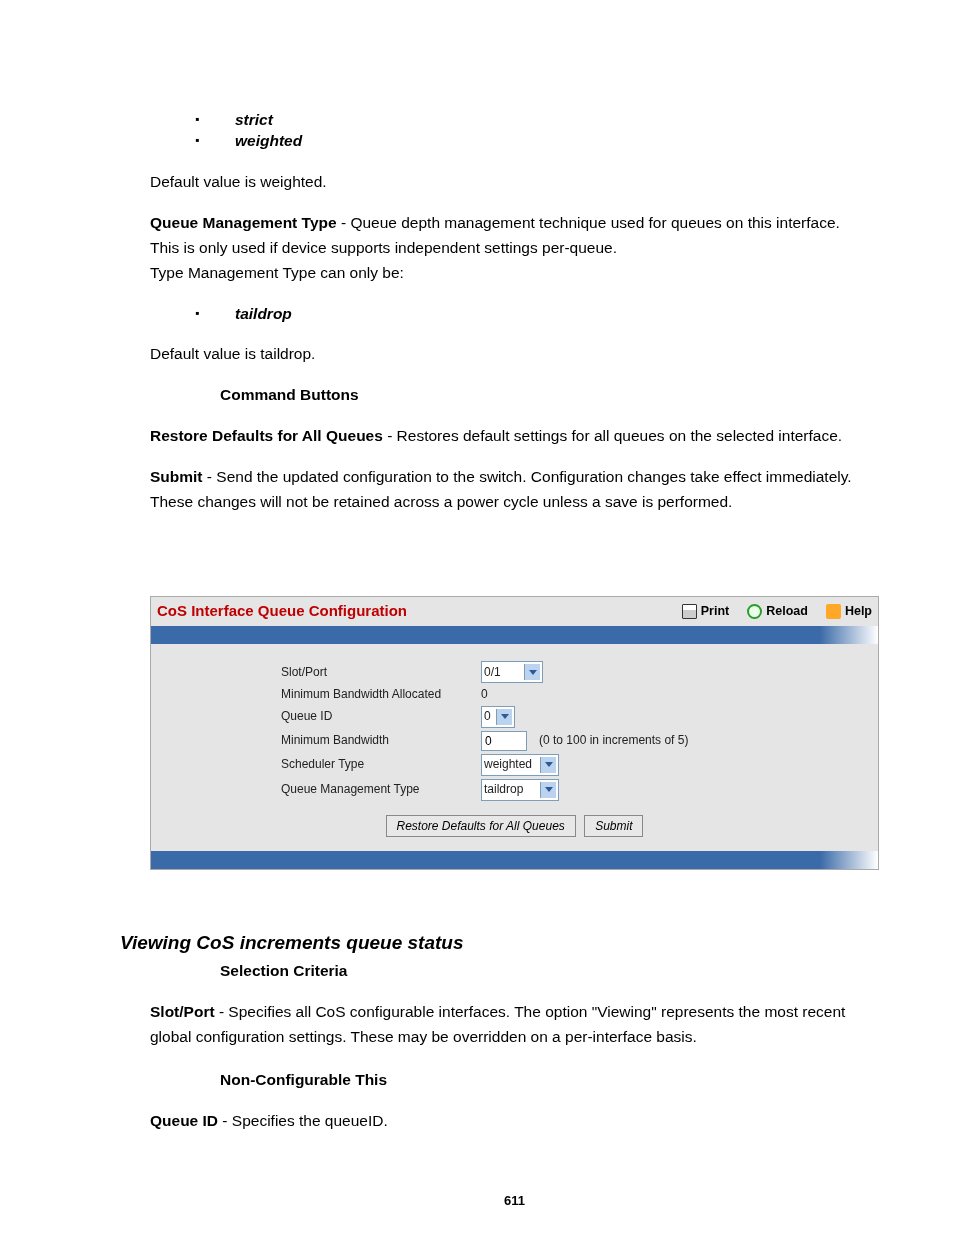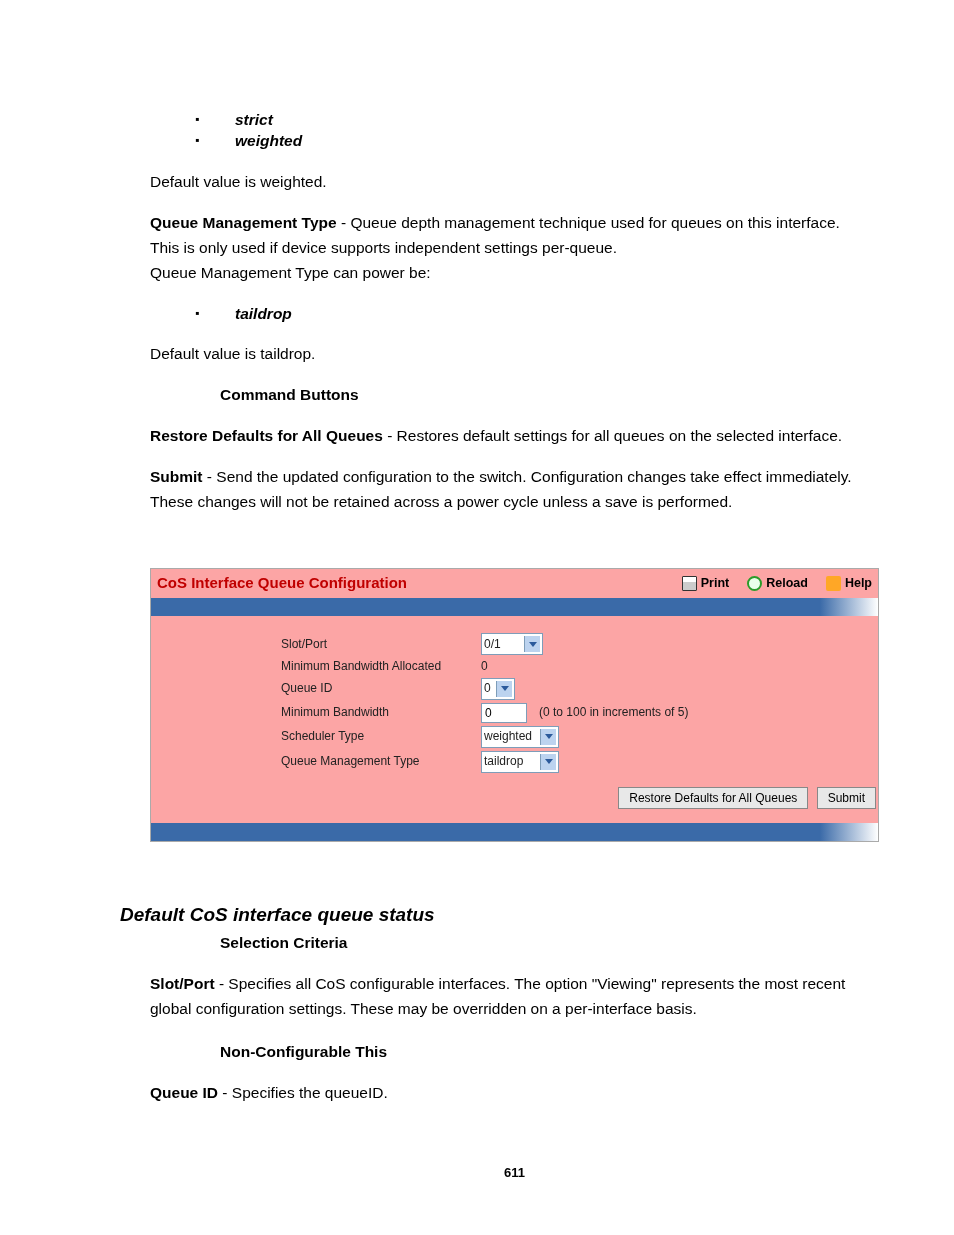--- a/index.html
+++ b/index.html
@@ -37,24 +37,24 @@
   .indent-heading {
     margin-left: 70px;
     font-weight: bold;
     margin-bottom: 20px;
     margin-top: 6px;
   }
 
   
   .panel {
     border: 1px solid #aaa;
-    margin-top: 55px;
+    margin-top: 83px;
     margin-bottom: 60px;
     font-family: Verdana, Geneva, sans-serif;
-    background: #fca5a5;
+    background: #e5e5e5;
   }
   .panel-header {
     display: flex;
     align-items: center;
     padding: 4px 6px 5px 6px;
   }
   .panel-title {
     color: #c00000;
     font-weight: bold;
     font-size: 15px;
@@ -151,22 +151,23 @@
   }
   .text-input {
     font-family: Verdana, Geneva, sans-serif;
     font-size: 12px;
     width: 38px;
     height: 18px;
     border: 1px solid #7e9db9;
     padding: 0 3px;
   }
   .btn-row {
-    text-align: right;
+    text-align: center;
     margin: 14px 0 4px 0;
+    font-style: italic;
   }
   .btn {
     font-family: Verdana, Geneva, sans-serif;
     font-size: 12px;
     border: 1px solid #888;
     background: #e8e8e8;
     padding: 2px 10px;
     display: inline-block;
     margin: 0 2px;
     cursor: pointer;
@@ -194,21 +195,21 @@
   <ul class="bullet-list">
     <li><span class="bold italic">strict</span></li>
     <li><span class="bold italic">weighted</span></li>
   </ul>
 
   <p class="para">Default value is weighted.</p>
 
   <div class="para">
     <p><span class="bold">Queue Management Type</span><span> - Queue depth management technique used for queues on this interface.</span></p>
     <p>This is only used if device supports independent settings per-queue.</p>
-    <p>Queue Management Type can power be:</p>
+    <p>Type Management Type can only be:</p>
   </div>
 
   <ul class="bullet-list">
     <li><span class="bold italic">taildrop</span></li>
   </ul>
 
   <p class="para">Default value is taildrop.</p>
 
   <p class="indent-heading">Command Buttons</p>
 
@@ -297,21 +298,21 @@
 
       <div class="btn-row">
         <span class="btn">Restore Defaults for All Queues</span>
         <span class="btn">Submit</span>
       </div>
 
     </div>
     <div class="blue-bar"></div>
   </div>
 
-  <div class="section-heading">Default CoS interface queue status</div>
+  <div class="section-heading">Viewing CoS increments queue status</div>
 
   <p class="indent-heading">Selection Criteria</p>
 
   <div class="para">
     <p><span class="bold">Slot/Port</span><span> - Specifies all CoS configurable interfaces. The option "Viewing" represents the most recent</span></p>
     <p>global configuration settings. These may be overridden on a per-interface basis.</p>
   </div>
 
   <p class="indent-heading" style="margin-top:22px;">Non-Configurable This</p>
 

